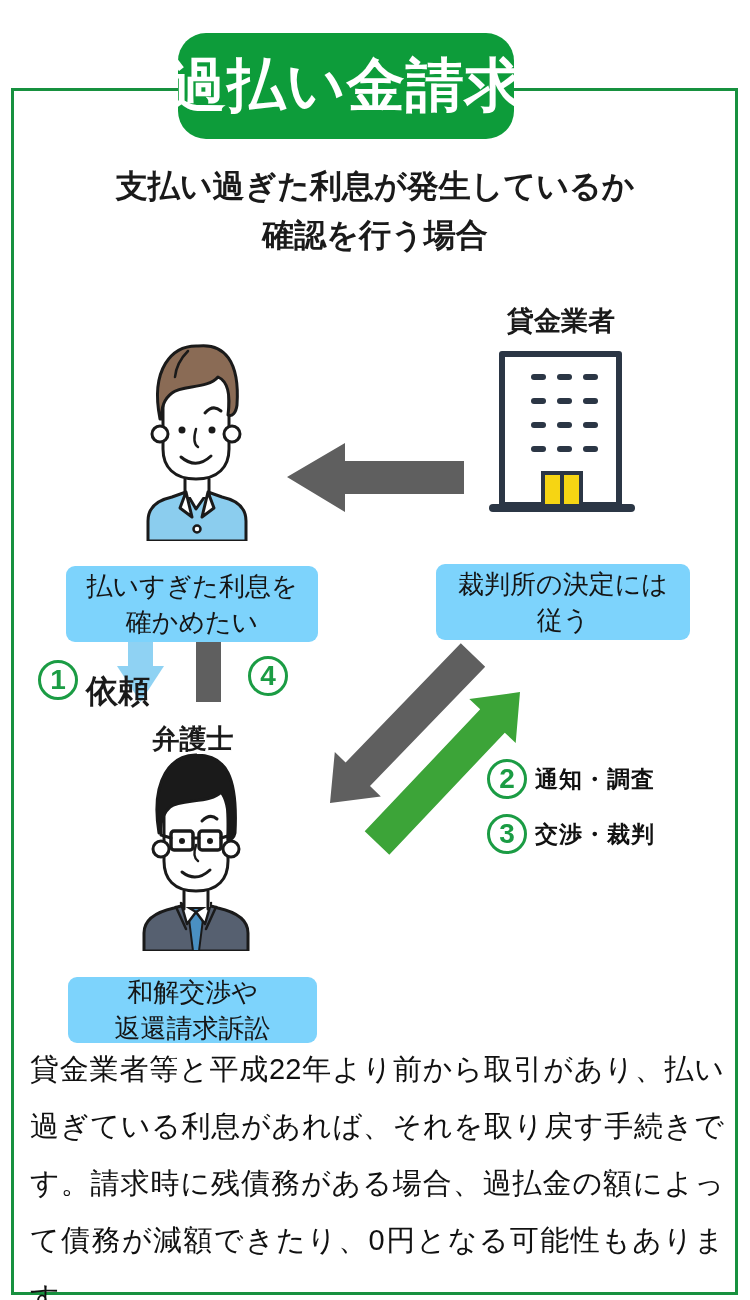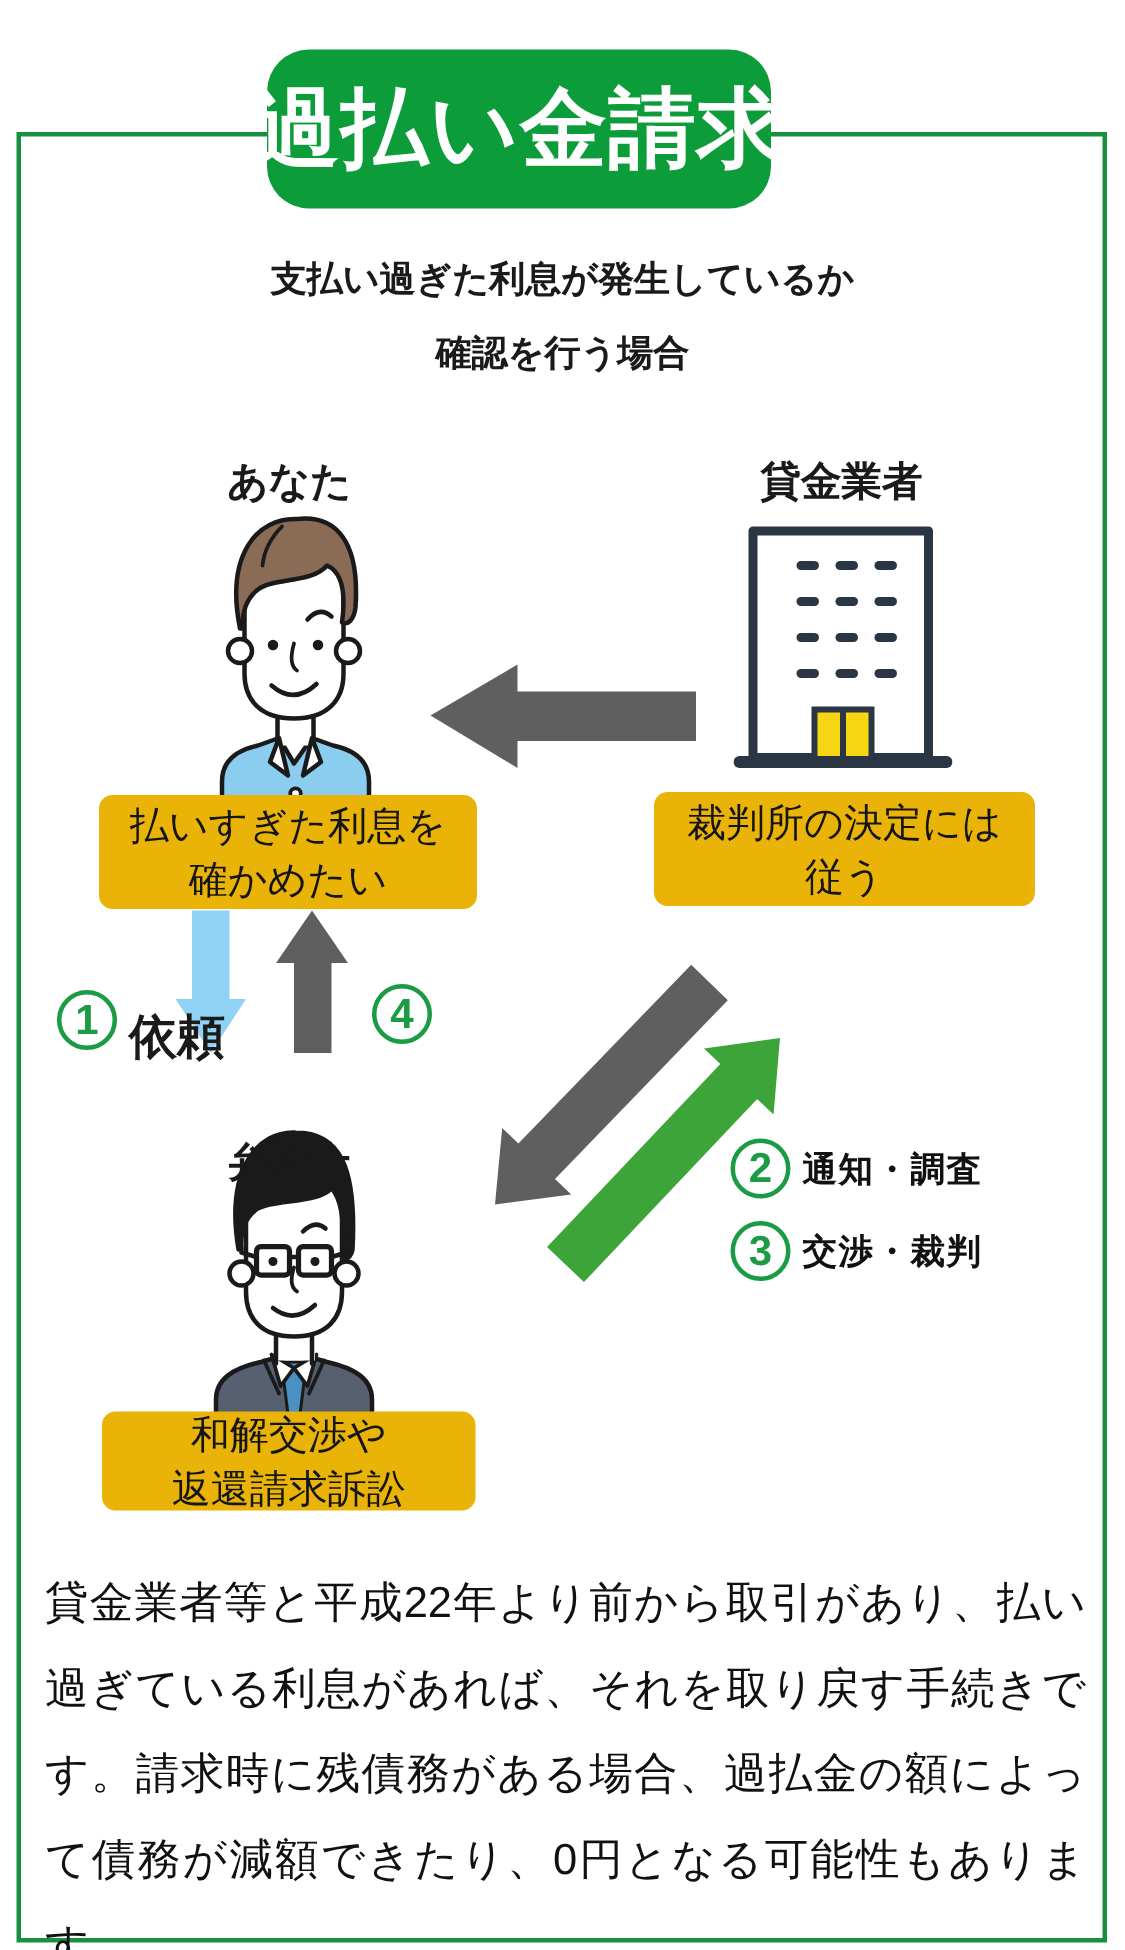--- a/index.html
+++ b/index.html
@@ -7,30 +7,30 @@
   .canvas{position:relative;width:750px;height:1300px;background:#ffffff;overflow:hidden;}
 
   .frame{position:absolute;left:11px;top:88px;width:721px;height:1201px;
          border:3px solid #17913f;background:#ffffff;}
 
   .badge{position:absolute;left:178px;top:33px;width:336px;height:106px;
          background:#0d9c3a;border-radius:28px;display:flex;align-items:center;justify-content:center;z-index:5;}
   .badge span{color:#ffffff;font-size:58px;font-weight:bold;letter-spacing:1px;white-space:nowrap;}
 
   .subtitle{position:absolute;left:14px;top:162px;width:722px;text-align:center;
-            font-size:24px;font-weight:bold;line-height:49px;white-space:pre-line;z-index:2;}
+            font-size:32px;font-weight:bold;line-height:49px;white-space:pre-line;z-index:2;}
 
   .actor-label{position:absolute;font-size:27px;font-weight:600;text-align:center;width:260px;z-index:2;}
   .label-you{left:63px;top:303px;}
   .label-lender{left:431px;top:303px;}
-  .label-lawyer{left:63px;top:757px;}
+  .label-lawyer{left:63px;top:721px;}
 
-  .note{position:absolute;background:#eab308;border-radius:9px;z-index:3;
+  .note{position:absolute;background:#7dd3fc;border-radius:9px;z-index:3;
         display:flex;align-items:center;justify-content:center;text-align:center;
-        font-size:26px;line-height:36px;font-weight:500;white-space:pre-line;color:#151515;}
+        font-size:26px;line-height:36px;font-weight:500;white-space:pre-line;color:#151515;margin-top:36px;}
   .note-you{left:66px;top:530px;width:252px;height:76px;}
   .note-lender{left:436px;top:528px;width:254px;height:76px;}
   .note-lawyer{left:68px;top:941px;width:249px;height:66px;}
 
   .figure{position:absolute;z-index:1;}
   .fig-you{left:130px;top:331px;width:130px;height:210px;}
   .fig-building{left:489px;top:349px;width:146px;height:165px;}
   .fig-lawyer{left:130px;top:741px;width:130px;height:210px;}
 
   .arrows-overlay{position:absolute;left:0;top:0;width:750px;height:1300px;z-index:2;pointer-events:none;}
@@ -57,21 +57,20 @@
 
   <div class="frame"></div>
 
   <div class="badge">
     <span>過払い金請求</span>
   </div>
 
   <div class="subtitle">支払い過ぎた利息が発生しているか
 確認を行う場合</div>
 
-  <div class="actor-label label-you">あなた</div>
   <div class="actor-label label-lender">貸金業者</div>
 
   <svg class="figure fig-you" viewBox="0 0 130 210">
     <path d="M18,210 L18,190 C18,176 28,169 42,166 L56,161 L66,178 L78,161 L92,166 C106,169 116,176 116,190 L116,210 Z" fill="#8bcdee" stroke="#1a1a1a" stroke-width="3" stroke-linejoin="round"></path>
     <rect x="54" y="140" width="26" height="26" fill="#ffffff"></rect>
     <path d="M55,148 L55,166 M79,148 L79,166" stroke="#1a1a1a" stroke-width="3" stroke-linecap="round"></path>
     <path d="M33,60 C33,42 45,36 66,36 C87,36 99,42 99,60 L99,118 C99,136 88,148 66,148 C44,148 33,136 33,118 Z" fill="#ffffff" stroke="#1a1a1a" stroke-width="3"></path>
     <circle cx="30" cy="103" r="8" fill="#ffffff" stroke="#1a1a1a" stroke-width="3"></circle>
     <circle cx="102" cy="103" r="8" fill="#ffffff" stroke="#1a1a1a" stroke-width="3"></circle>
     <path d="M30,88 C20,38 42,14 68,15 C94,12 110,30 107,74 C106,82 102,86 98,84 C101,62 97,50 88,46 C78,58 52,54 42,62 C34,68 31,78 32,88 Z" fill="#8a6b55" stroke="#1a1a1a" stroke-width="3" stroke-linejoin="round"></path>

